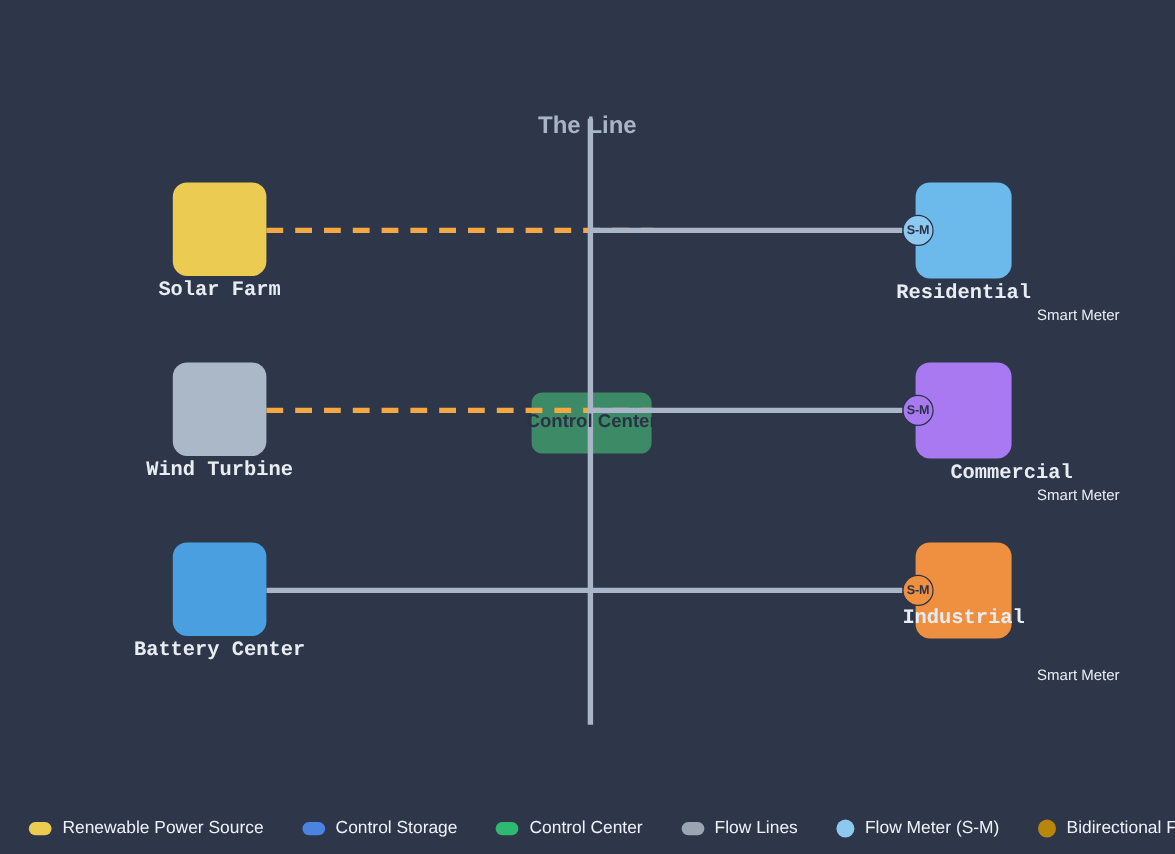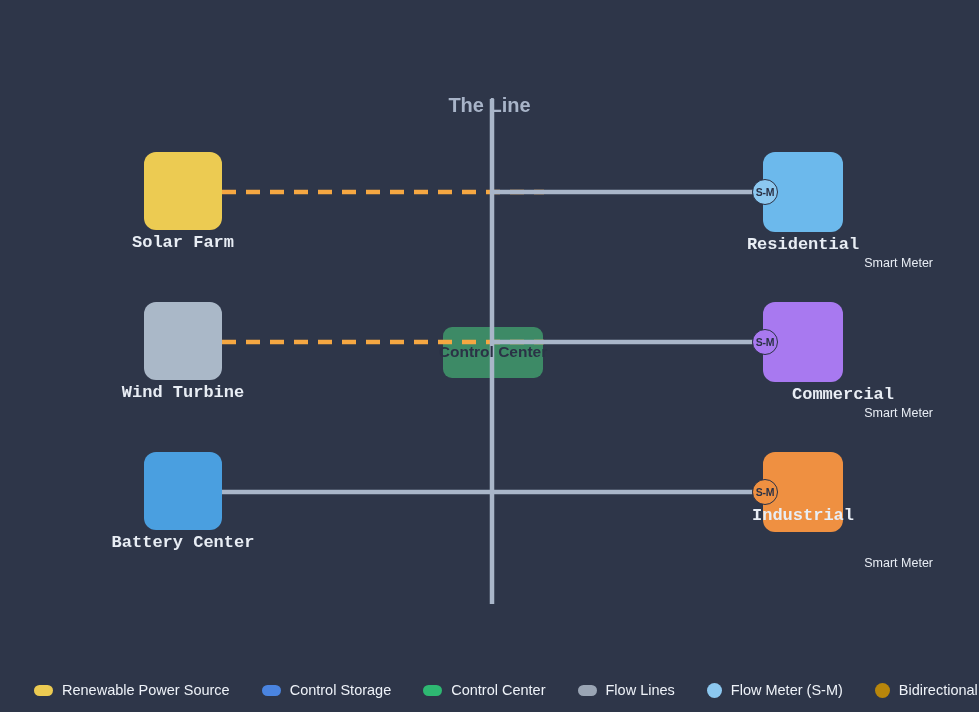--- a/index.html
+++ b/index.html
@@ -109,21 +109,21 @@
 
   
   .legend {
     position: absolute;
     left: 0;
     bottom: 0;
     width: 979px;
     height: 44px;
     display: flex;
     align-items: center;
-    padding-left: 34px;
+    padding-left: 24px;
     box-sizing: border-box;
   }
   .legend-item {
     display: flex;
     align-items: center;
     margin-right: 32px;
     white-space: nowrap;
   }
   .legend-swatch {
     width: 19px;

